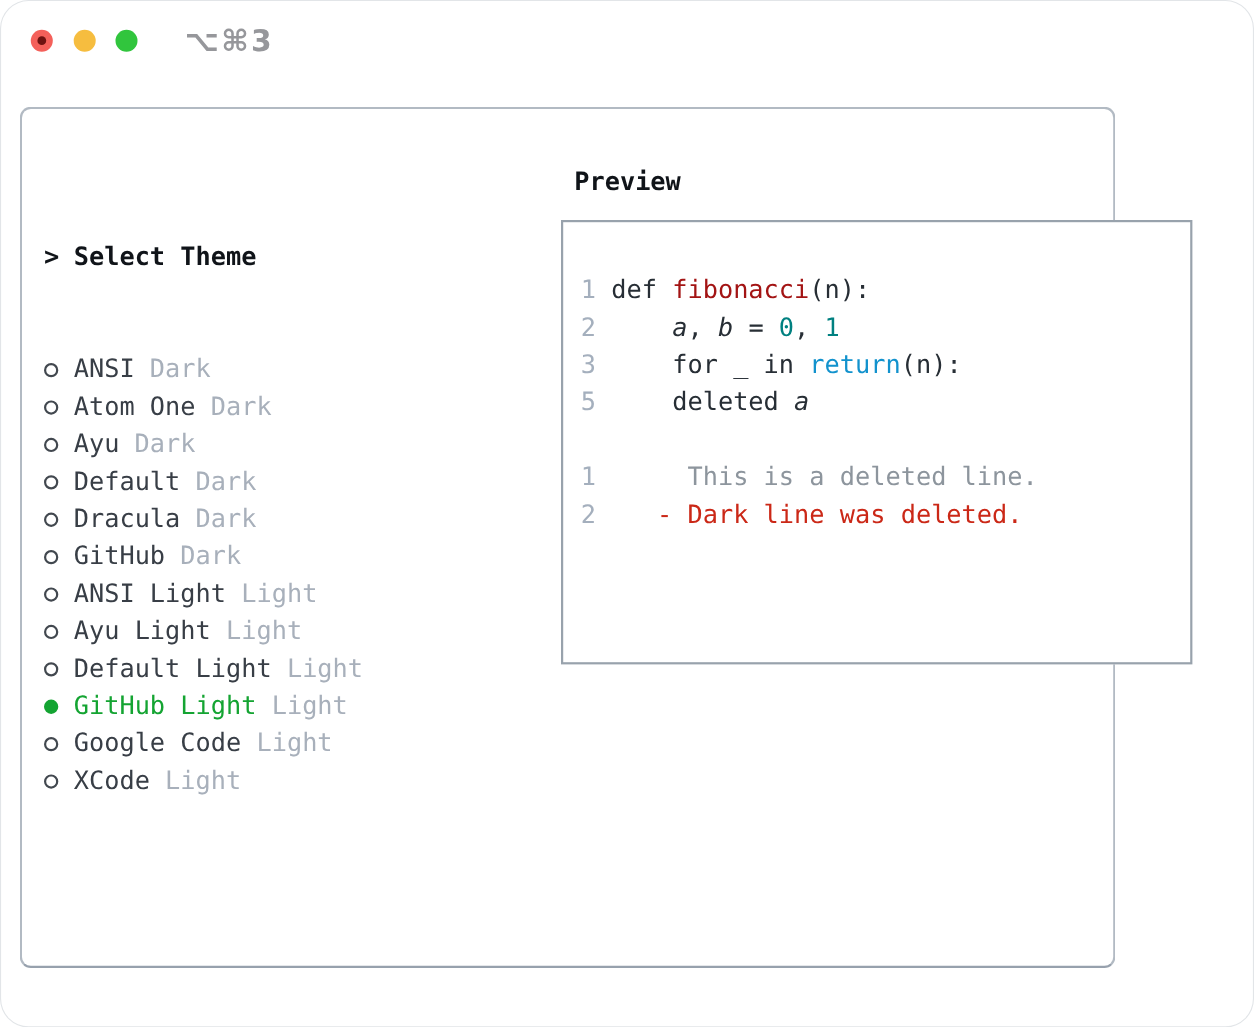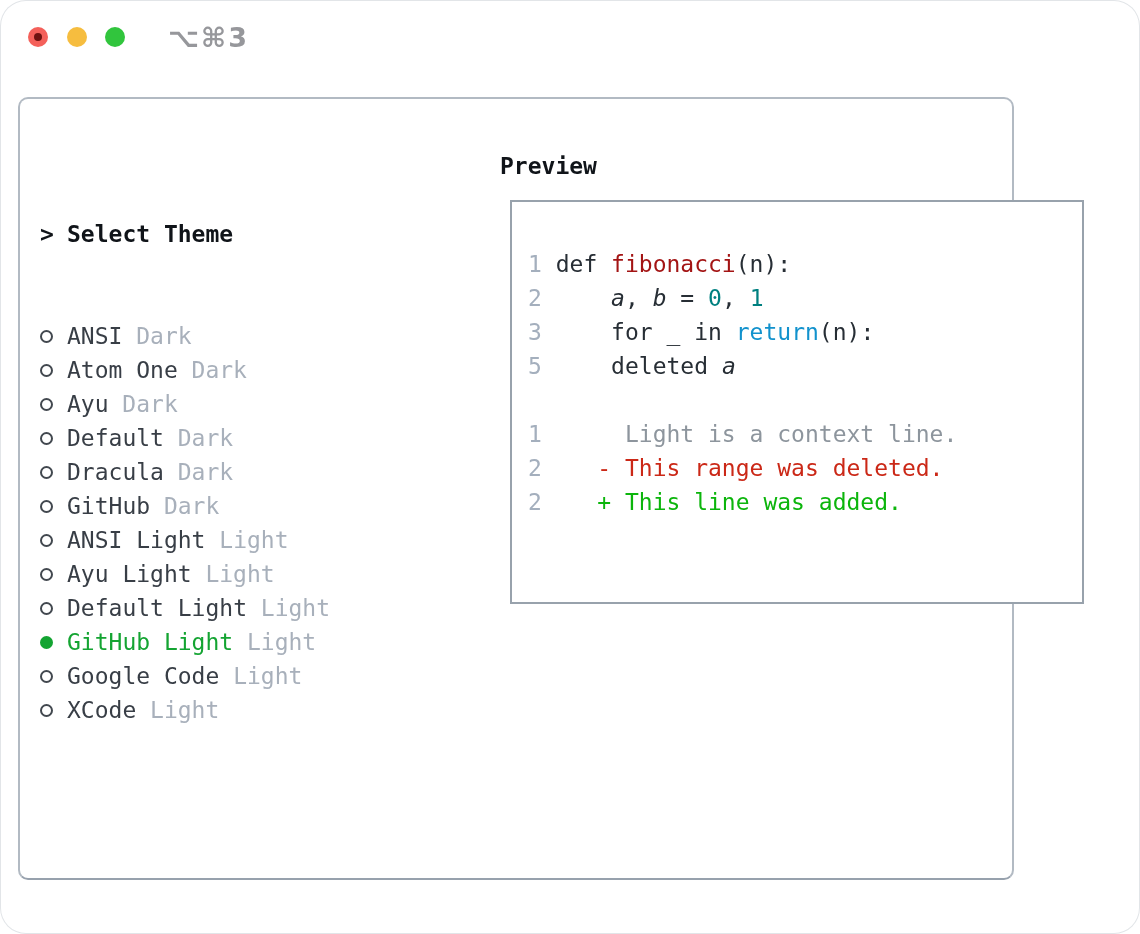--- a/index.html
+++ b/index.html
@@ -50,21 +50,21 @@
     background:transparent; display:inline-block;
   }
   .radio.on { background:#14a432; border-color:#14a432; }
   .t-name { color:#383e46;text-align:center; }
   .t-name.sel { color:#14a432; }
   .t-tag { color:#a8b0bb; margin-left:13.8px; }
   .apply-block { margin-top:34px; }
 
   
   .preview-title {
-    position:absolute; left:480px; top:50px;
+    position:absolute; left:502px; top:50px;
     font-size:23px; line-height:34px; font-weight:bold; color:#101419;
   }
   .preview-box {
     position:absolute; left:490px; top:101px; width:574px; height:404px;
     border:2px solid #98a2ac; background:#ffffff; overflow:hidden;
   }
   .codewrap { padding:45px 14px 0 16px; font-size:23px; line-height:34px; }
   .cline { height:34px; white-space:pre; }
   .spacer { height:34px; }
   .lnum  { color:#a4afbd; }
@@ -115,21 +115,20 @@
     <div class="preview-box">
       <div class="codewrap">
         <div id="code-lines">
             <div class="cline"><span class="lnum">1 </span><span class="c-kw">def </span><span class="c-fn">fibonacci</span><span class="c-pl">(n):</span></div>
             <div class="cline"><span class="lnum">2 </span><span class="c-pl">    </span><span class="c-var">a</span><span class="c-pl">, </span><span class="c-var">b</span><span class="c-pl"> = </span><span class="c-num">0</span><span class="c-pl">, </span><span class="c-num">1</span></div>
             <div class="cline"><span class="lnum">3 </span><span class="c-pl">    </span><span class="c-kw">for</span><span class="c-pl"> _ </span><span class="c-kw">in</span><span class="c-pl"> </span><span class="c-bi">return</span><span class="c-pl">(n):</span></div>
             <div class="cline"><span class="lnum">5 </span><span class="c-pl">    </span><span class="c-kw">deleted</span><span class="c-pl"> </span><span class="c-var">a</span></div>
           </div>
         <div class="spacer"></div>
         <div id="diff-lines">
-            <div class="cline"><span class="lnum">1 </span><span class="c-ctx">     Light is a context line.</span></div>
-            <div class="cline"><span class="lnum">2 </span><span class="c-del">   - This range was deleted.</span></div>
-            <div class="cline"><span class="lnum">2 </span><span class="c-add">   + This line was added.</span></div>
+            <div class="cline"><span class="lnum">1 </span><span class="c-ctx">     This is a deleted line.</span></div>
+            <div class="cline"><span class="lnum">2 </span><span class="c-del">   - Dark line was deleted.</span></div>
           </div>
       </div>
     </div>
 
   </div>
 </div>
 
 </body></html>

